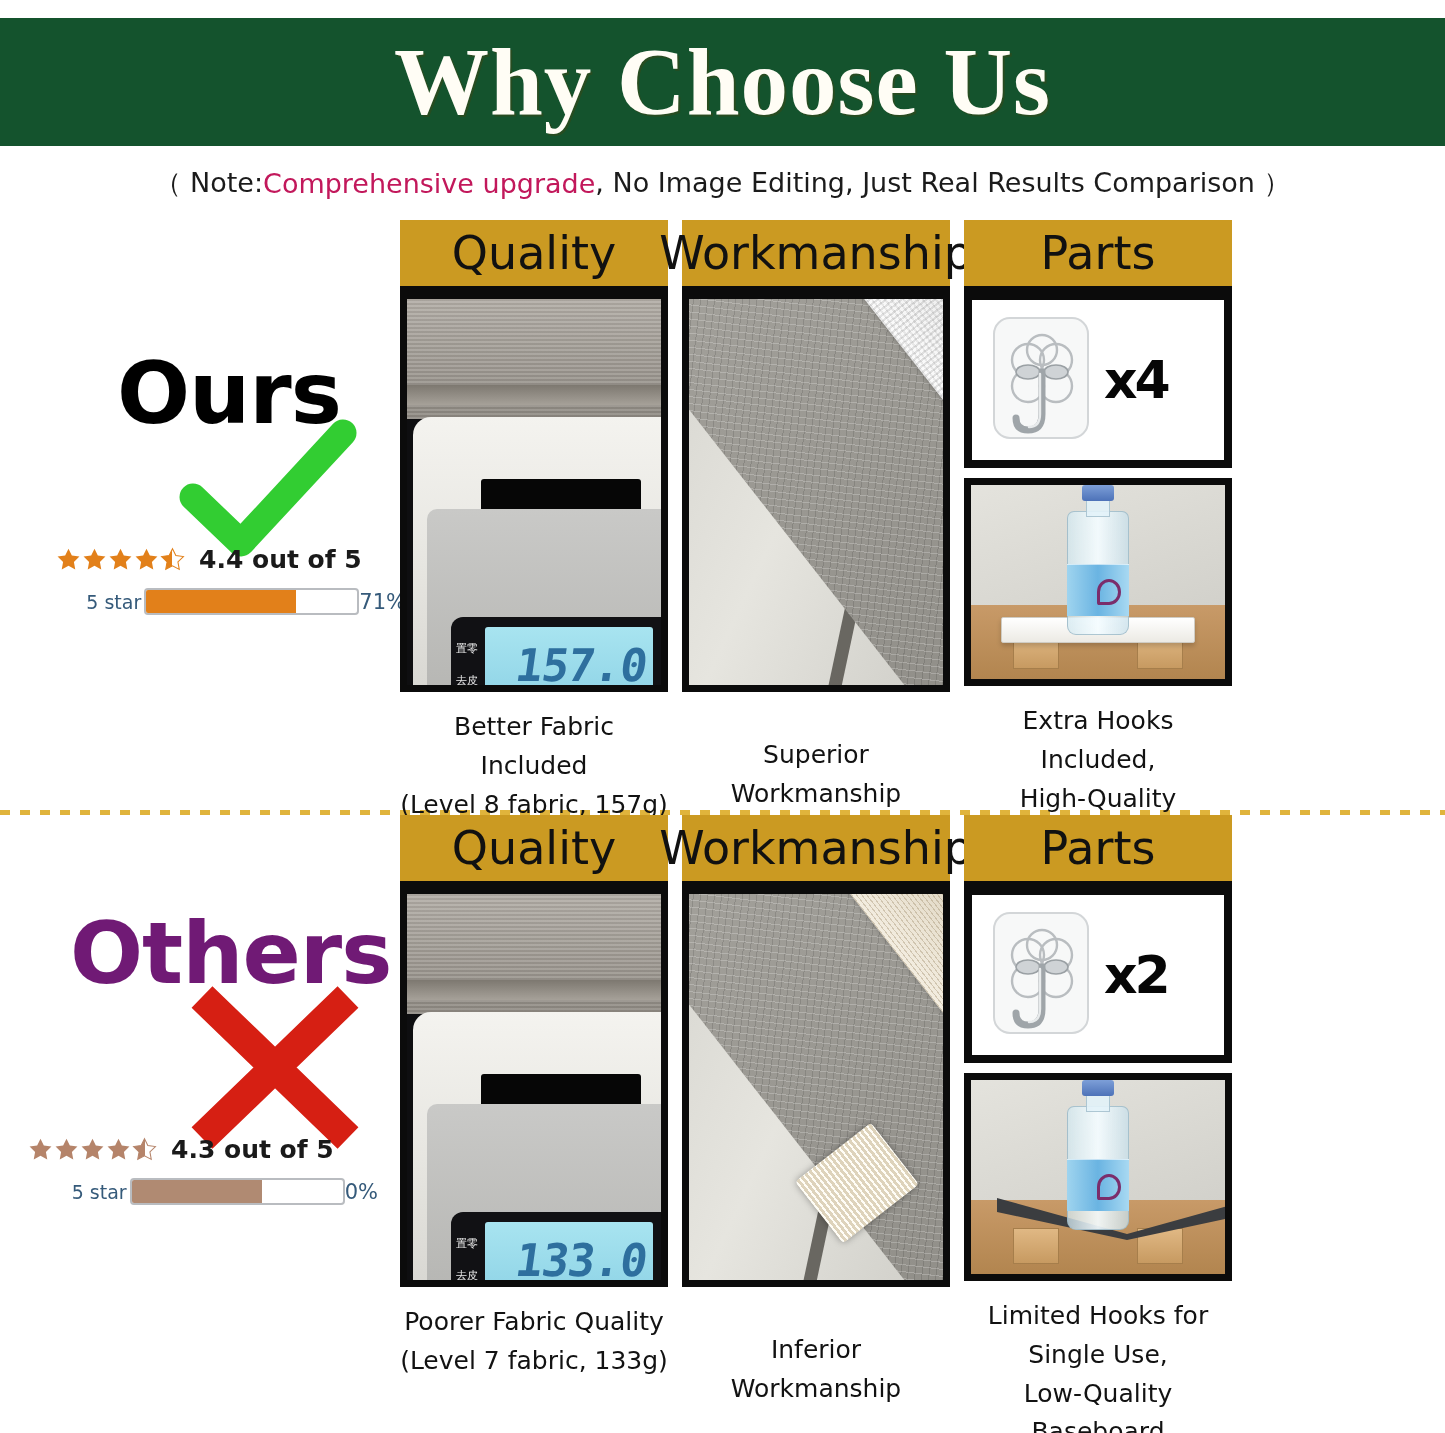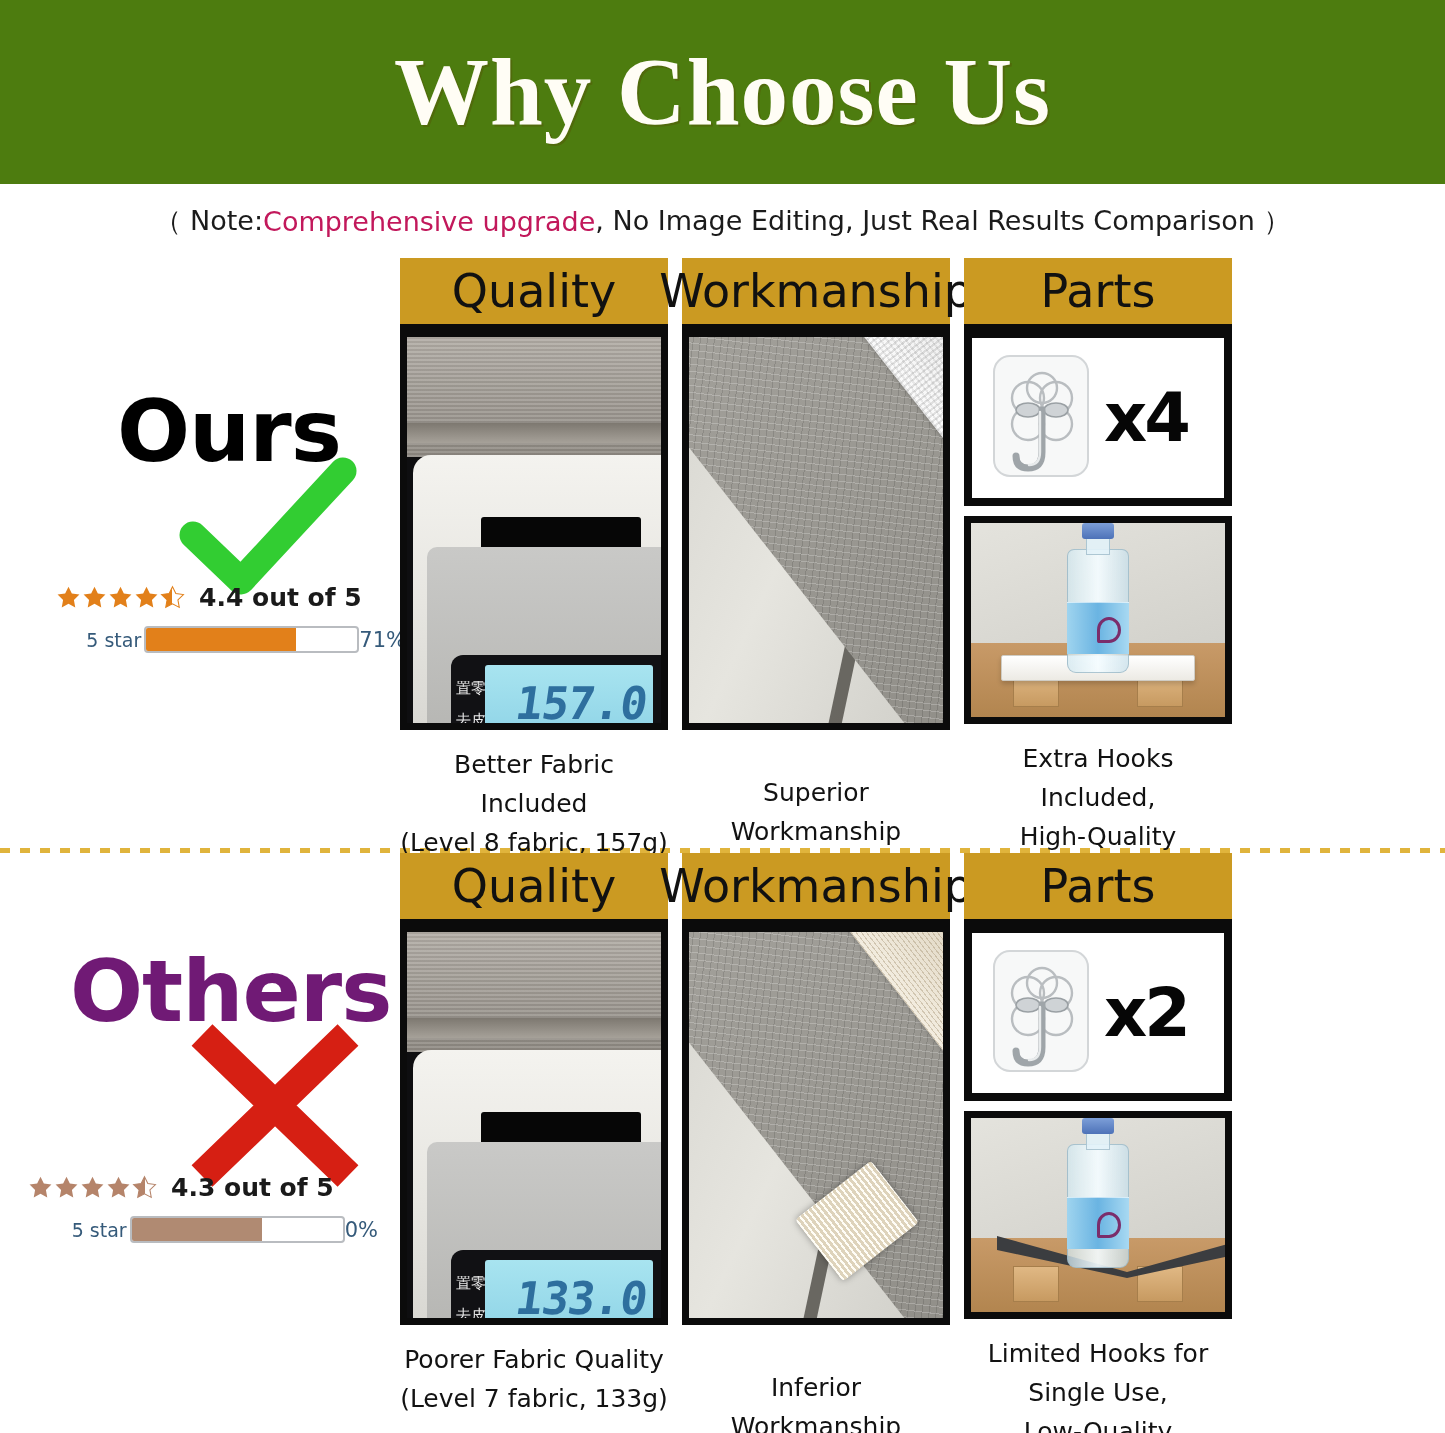--- a/index.html
+++ b/index.html
@@ -9,25 +9,26 @@
     height: 1433px;
     background: #ffffff;
     font-family: "DejaVu Sans", sans-serif;
     overflow: hidden;
     position: relative;
   }
 
   
   .header-band {
     width: 1445px;
-    height: 184px;
-    background: #4d7c0f;
+    height: 128px;
+    background: #14532d;
     display: flex;
     align-items: center;
     justify-content: center;
+    margin-top: 18px;
   }
   .header-title {
     font-family: "Liberation Serif", serif;
     font-size: 95px;
     font-weight: bold;
     color: #fffdf5;
     letter-spacing: 1px;
     text-shadow: 2px 2px 0 rgba(90,60,5,0.28);
     line-height: 1;
   }
@@ -225,21 +226,21 @@
     font-family: "DejaVu Sans Mono", monospace;
     font-size: 45px;
     font-weight: bold;
     color: #2e6f9e;
     letter-spacing: -1px;
     transform: skewX(-8deg);
     line-height: 1;
   }
   .lcd-cn {
     position: absolute; left: 5px;
-    font-size: 15px; color: #e9e9e9;
+    font-size: 11px; color: #e9e9e9;
     font-family: Liberation Serif, serif;
   }
   .lcd-cn.a { top: 24px; }
   .lcd-cn.b { top: 56px; }
   .lcd-unit {
     position: absolute; left: 210px;
     font-size: 15px; color: #ededed;
     font-family: "DejaVu Sans", sans-serif;
   }
   .lcd-unit.g  { top: 22px; }
@@ -309,21 +310,21 @@
   .hook-panel {
     height: 176px;
     border: 8px solid #0b0b0b;
     background: #ffffff;
     display: flex;
     align-items: center;
     padding: 0 6px 0 14px;
     gap: 6px;
   }
   .hook-count {
-    font-size: 67px;
+    font-size: 52px;
     font-weight: bold;
     color: #060606;
     font-family: "DejaVu Sans", sans-serif;
     line-height: 1;
     letter-spacing: -3px;
   }
 
   
   .bottle-frame {
     margin-top: 10px;

